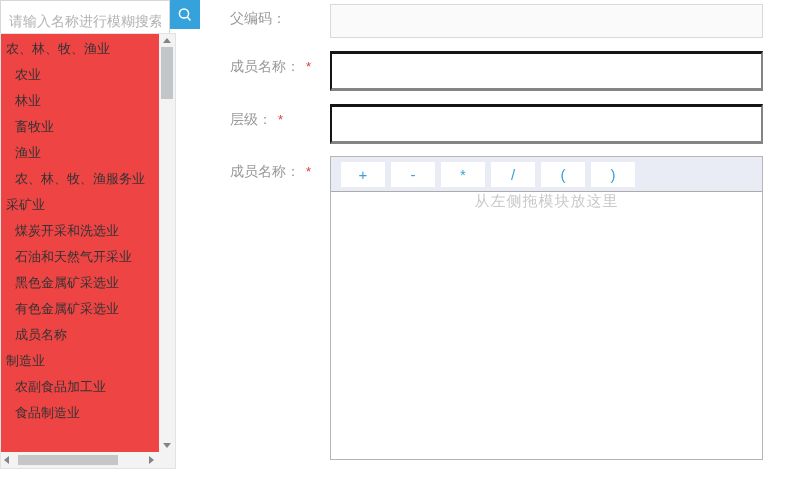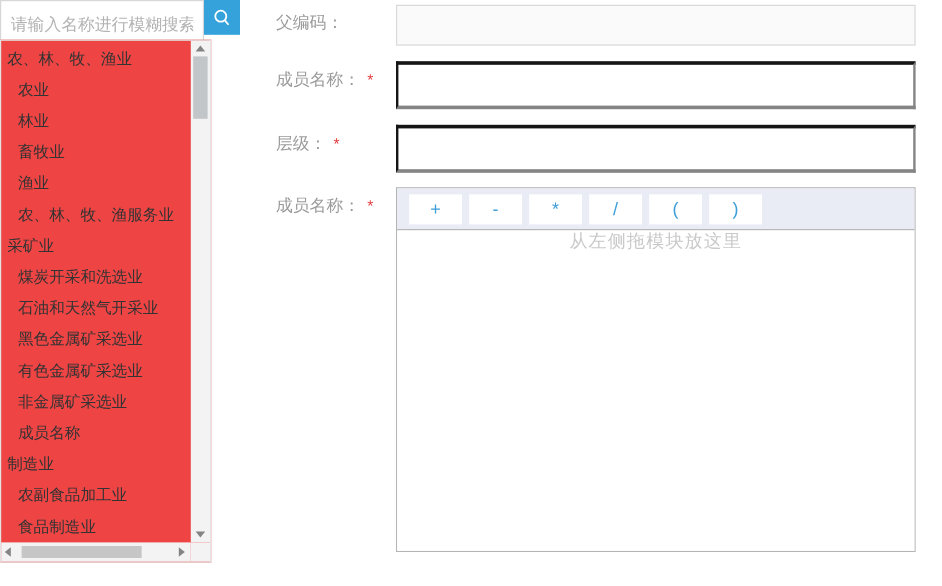--- a/index.html
+++ b/index.html
@@ -101,21 +101,20 @@
       <div class="tree-item lvl1">农业</div>
       <div class="tree-item lvl1">林业</div>
       <div class="tree-item lvl1">畜牧业</div>
       <div class="tree-item lvl1">渔业</div>
       <div class="tree-item lvl1">农、林、牧、渔服务业</div>
       <div class="tree-item lvl0">采矿业</div>
       <div class="tree-item lvl1">煤炭开采和洗选业</div>
       <div class="tree-item lvl1">石油和天然气开采业</div>
       <div class="tree-item lvl1">黑色金属矿采选业</div>
       <div class="tree-item lvl1">有色金属矿采选业</div>
-      <div class="tree-item lvl1">非金属矿采选业</div>
       <div class="tree-item lvl1">成员名称</div>
       <div class="tree-item lvl0">制造业</div>
       <div class="tree-item lvl1">农副食品加工业</div>
       <div class="tree-item lvl1">食品制造业</div>
     </div>
 
   <div class="vscroll">
     <div class="tri tri-up"></div>
     <div class="vthumb"></div>
     <div class="tri tri-down"></div>

